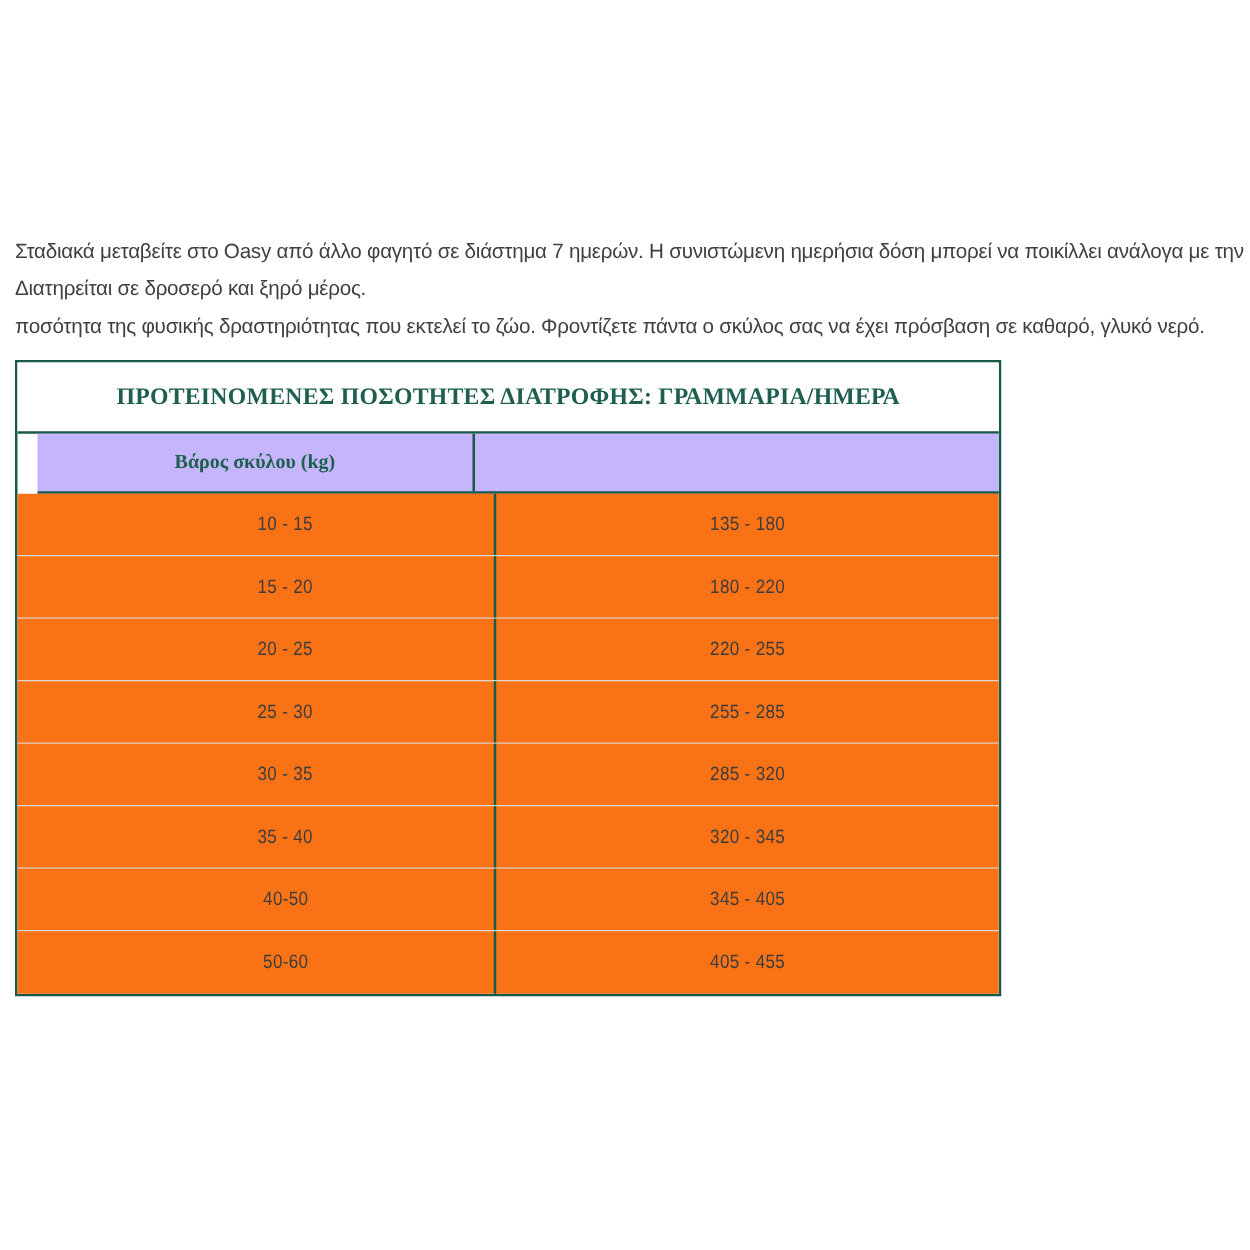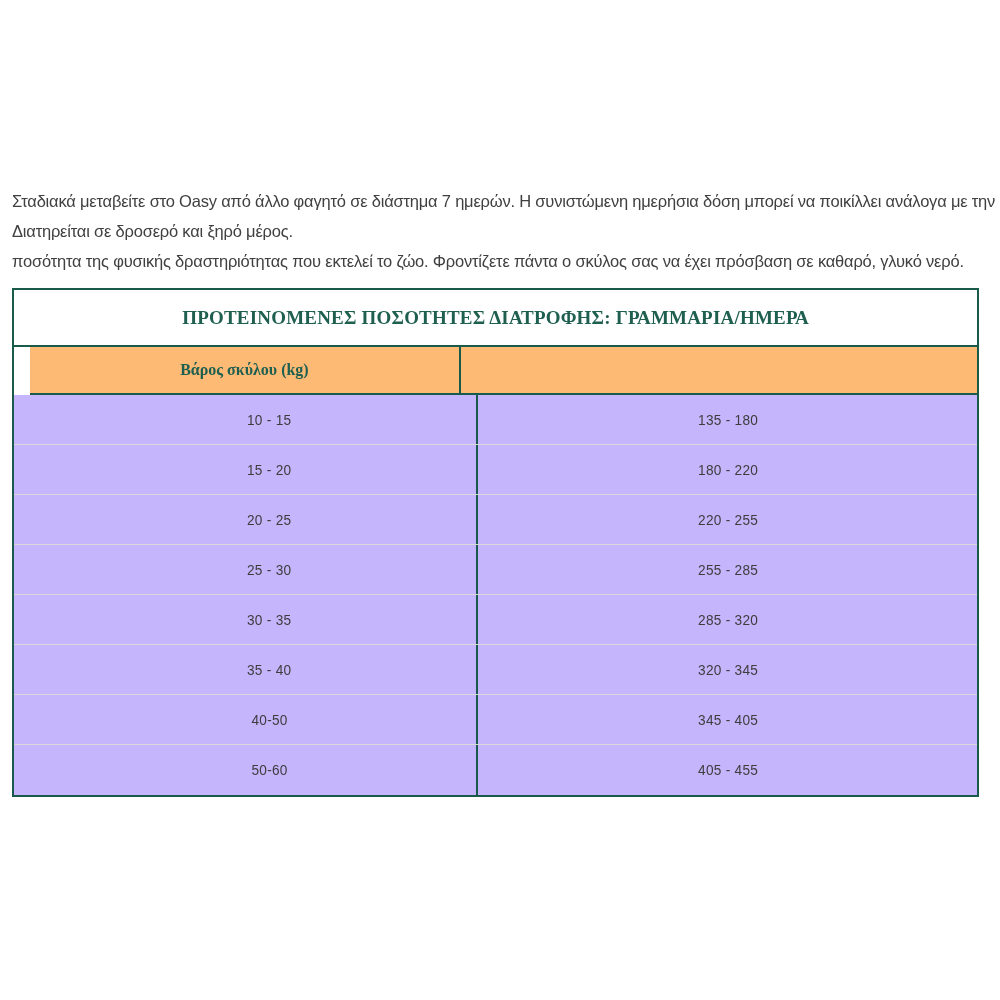--- a/index.html
+++ b/index.html
@@ -19,60 +19,60 @@
     font-size: 16.5px;
     letter-spacing: -0.2px;
     line-height: 30px;
   }
   .intro-line { white-space: nowrap; }
 
   
   .feeding-table {
     position: absolute;
     top: 288px; left: 12px;
-    width: 967px;
+    width: 789px;
     border: 2px solid #1a5a4b;
     background: #ffffff;
   }
   .title-row {
     height: 57px;
     display: flex; align-items: center; justify-content: center;
     background: #ffffff;
     border-bottom: 2px solid #1a5a4b;
   }
   .table-title {
     font-family: "Liberation Serif", serif;
     font-weight: bold;
     font-size: 19px;
     letter-spacing: 0.2px;
     color: #1e5f4f;
   }
   .header-row {
     height: 48px;
     display: flex;
-    background: #fdba74;
+    background: #c4b5fd;
     border-bottom: 2px solid #1a5a4b;
     margin-left: 16px;
   }
   .cell {
     display: flex; align-items: center; justify-content: center;
     text-align: center;
   }
   .col-weight { width: 45.5%; border-right: 2px solid #1a5a4b; }
   .col-grams  { width: 54.5%; }
   .header-cell {
     font-family: "Liberation Serif", serif;
     font-weight: bold;
     font-size: 16px;
     color: #1e5f4f;
   }
   .data-row {
     height: 50px;
     display: flex;
-    background: #c4b5fd;
+    background: #f97316;
     border-bottom: 1px solid #d8d8d8;
     padding-left: 48px;
   }
   .data-row:last-child { border-bottom: none; }
   .data-cell {
     font-size: 15.5px;
     color: #3d3d3d;
   }
   .num {
     display: inline-block;

